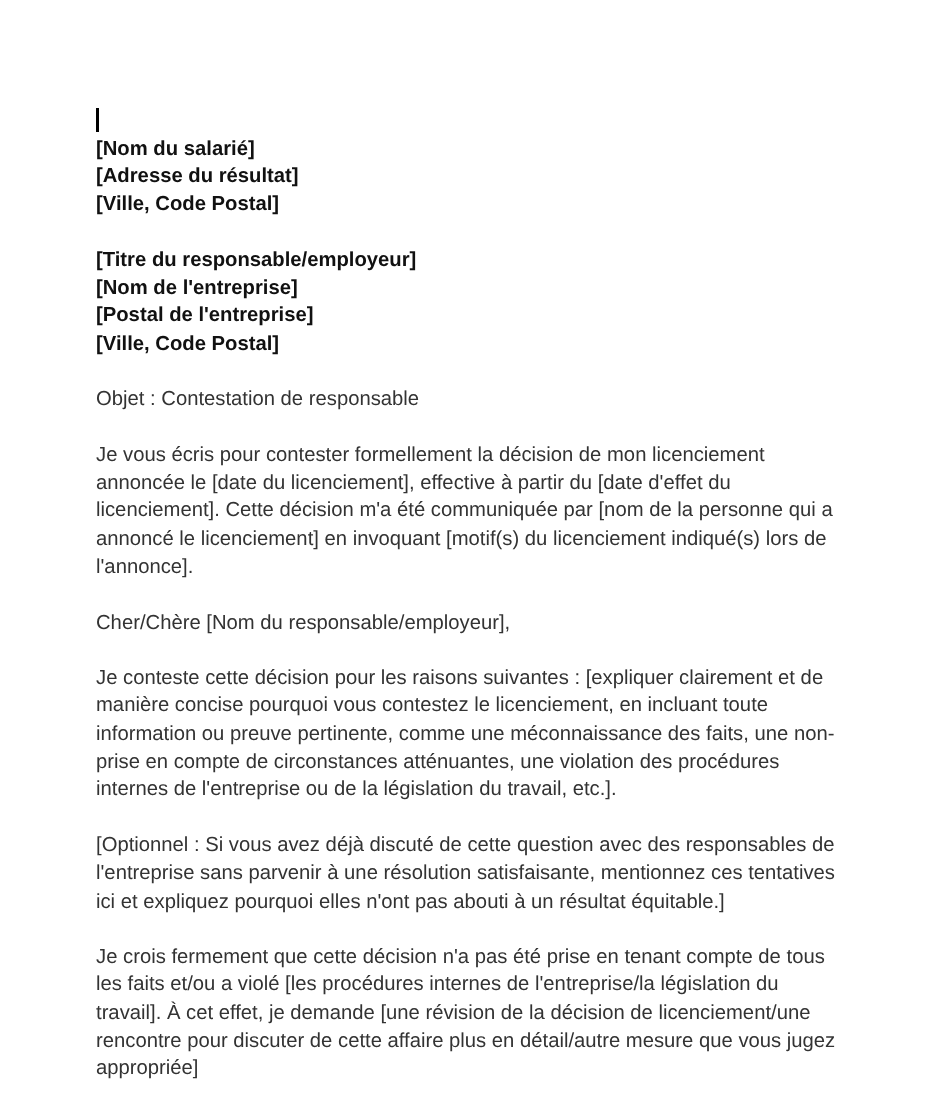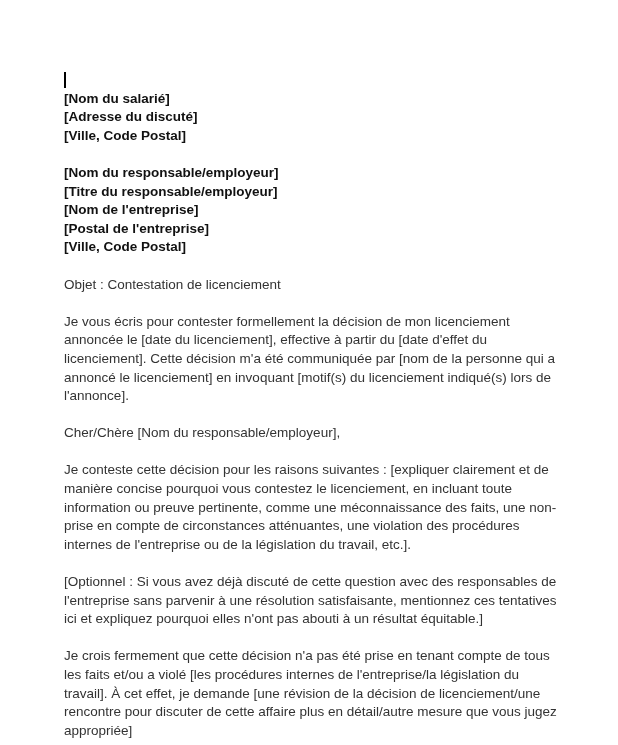--- a/index.html
+++ b/index.html
@@ -60,34 +60,33 @@
 
 <div class="editor">
   <div class="content">
 
     <div class="caret-line">
       <span class="caret"></span>
     </div>
 
     <div class="block">
       <div>[Nom du salarié]</div>
-      <div>[Adresse du discuté]</div>
+      <div>[Adresse du résultat]</div>
       <div>[Ville, Code Postal]</div>
     </div>
 
     <div class="block">
-      <div>[Nom du responsable/employeur]</div>
       <div>[Titre du responsable/employeur]</div>
       <div>[Nom de l'entreprise]</div>
       <div>[Postal de l'entreprise]</div>
       <div>[Ville, Code Postal]</div>
     </div>
 
 
-    <div class="para">Objet : Contestation de licenciement</div>
+    <div class="para">Objet : Contestation de responsable</div>
 
     <div class="para">Je vous écris pour contester formellement la décision de mon licenciement annoncée le [date du licenciement], effective à partir du [date d'effet du licenciement]. Cette décision m'a été communiquée par [nom de la personne qui a annoncé le licenciement] en invoquant [motif(s) du licenciement indiqué(s) lors de l'annonce].</div>
 
     <div class="para">Cher/Chère [Nom du responsable/employeur],</div>
 
     <div class="para">Je conteste cette décision pour les raisons suivantes : [expliquer clairement et de manière concise pourquoi vous contestez le licenciement, en incluant toute information ou preuve pertinente, comme une méconnaissance des faits, une non-prise en compte de circonstances atténuantes, une violation des procédures internes de l'entreprise ou de la législation du travail, etc.].</div>
 
     <div class="para">[Optionnel : Si vous avez déjà discuté de cette question avec des responsables de l'entreprise sans parvenir à une résolution satisfaisante, mentionnez ces tentatives ici et expliquez pourquoi elles n'ont pas abouti à un résultat équitable.]</div>
 
     <div class="para">Je crois fermement que cette décision n'a pas été prise en tenant compte de tous les faits et/ou a violé [les procédures internes de l'entreprise/la législation du travail]. À cet effet, je demande [une révision de la décision de licenciement/une rencontre pour discuter de cette affaire plus en détail/autre mesure que vous jugez appropriée]</div>

